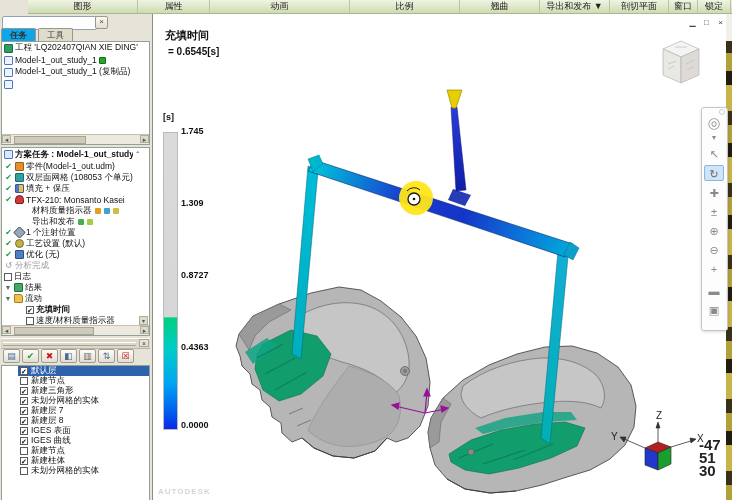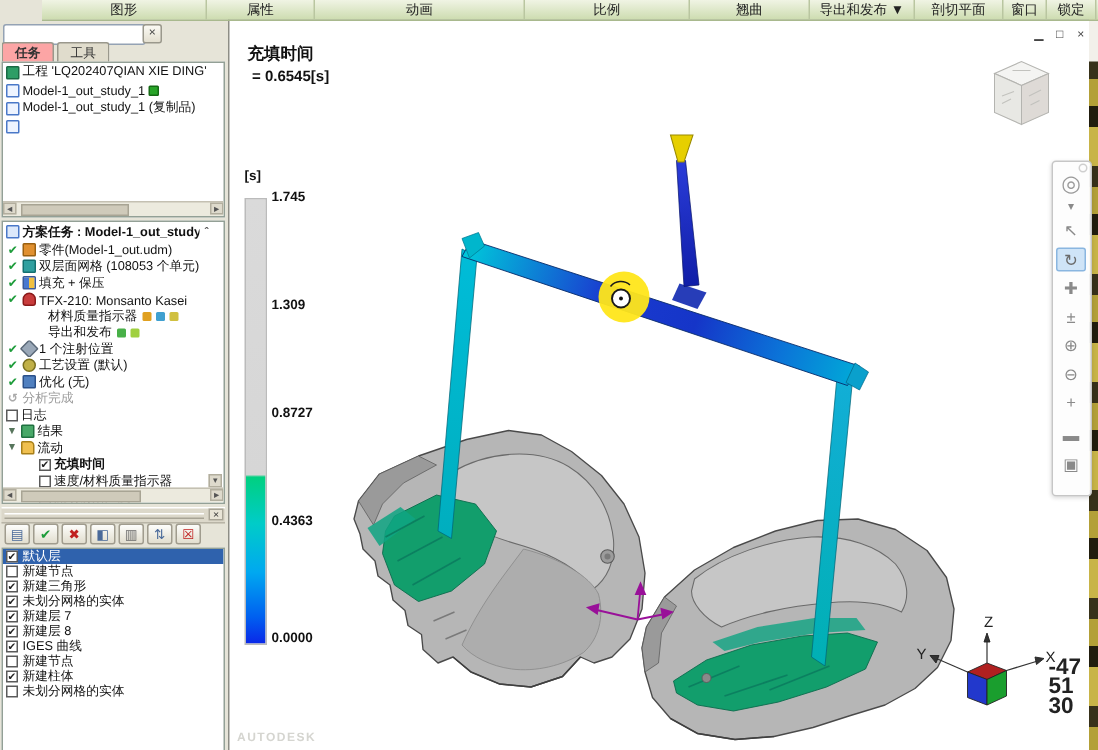--- a/index.html
+++ b/index.html
@@ -9,21 +9,21 @@
   
   .menubar{position:absolute;left:0;top:0;width:732px;height:13px;background:linear-gradient(#f0f4e4,#cddcb0);border-bottom:1px solid #a9b98e;display:flex;z-index:30;margin-left:28px;}
   .menu-item{height:13px;display:flex;align-items:center;justify-content:center;font-size:9px;color:#222;border-right:1px solid #b9c6a0;box-sizing:border-box;cursor:default;}
 
   
   .leftcol{position:absolute;left:0;top:13px;width:151px;height:487px;background:#e6e4d8;}
   .combo{position:absolute;left:2px;top:3px;width:89px;height:10px;background:#fff;border:1px solid #94a2b4;border-radius:2px;font-size:8px;}
   .combo-close{position:absolute;left:95px;top:3px;width:11px;height:11px;background:linear-gradient(#fbfaf4,#e3dfd0);border:1px solid #9a988c;font-size:8px;line-height:9px;text-align:center;color:#444;border-radius:2px;}
   .tabs{position:absolute;left:1px;top:15px;height:13px;display:flex;gap:2px;}
   .tab{padding:0 8px;height:13px;line-height:13px;font-size:8.5px;border:1px solid #9a988c;border-bottom:none;border-radius:2px 2px 0 0;background:#e0dccc;color:#333;}
-  .tab.active{background:#fca5a5;font-weight:bold;}
+  .tab.active{background:#0ea5e9;font-weight:bold;}
 
   .panel{position:absolute;background:#fff;border:1px solid #93a096;box-sizing:border-box;overflow:hidden;}
   .ptree{left:1px;top:28px;width:149px;height:104px;}
   .tasks{left:1px;top:134px;width:149px;height:189px;}
   .layers{left:1px;top:352px;width:149px;height:148px;}
 
   .trow{display:flex;align-items:center;gap:2px;height:12px;padding-left:2px;font-size:8.5px;color:#111;white-space:nowrap;overflow:hidden;}
   .tasks .trow{height:11px;}
   .ind1{} .ind2{padding-left:24px;} .ind3{padding-left:30px;}
   .gray{color:#9a9a9a;}
@@ -42,21 +42,21 @@
   .hs-thumb{position:absolute;top:1px;height:6px;background:#cfcaba;border:1px solid #a8a494;}
   .vs-down{position:absolute;right:1px;bottom:10px;width:9px;height:9px;font-size:6px;line-height:9px;text-align:center;color:#555;background:#dedacc;border:1px solid #b2ae9e;box-sizing:border-box;}
 
   .divider{position:absolute;left:1px;top:325px;width:149px;height:9px;background:#dcd8ca;border-top:1px solid #fff;border-bottom:1px solid #b8b4a6;}
   .divider .grip{position:absolute;left:2px;right:14px;top:3px;height:2px;border-top:1px solid #fff;border-bottom:1px solid #a8a496;}
   .divider .dclose{position:absolute;right:1px;top:0;width:10px;height:8px;font-size:7px;line-height:8px;text-align:center;color:#333;background:#e8e4d6;border:1px solid #a8a496;box-sizing:border-box;}
 
   .ltoolbar{position:absolute;left:1px;top:335px;width:149px;height:17px;display:flex;gap:2px;padding:1px 0 0 2px;box-sizing:border-box;}
   .lt-btn{width:17px;height:14px;background:linear-gradient(#fdfdfb,#e2decf);border:1px solid #a09c8e;border-radius:2px;font-size:9px;line-height:12px;text-align:center;box-sizing:border-box;}
 
-  .lrow{display:flex;align-items:center;gap:3px;height:10px;padding:0 2px;font-size:8.5px;color:#111;white-space:nowrap;}
+  .lrow{display:flex;align-items:center;gap:3px;height:10px;padding:0 2px;font-size:8.5px;color:#111;white-space:nowrap;margin-left:16px;}
   .lrow.sel{background:#2f62ad;color:#fff;}
   .lrow .cb{margin-top:0;}
 
   
   .viewport{position:absolute;left:152px;top:13px;width:574px;height:487px;background:#fff;border-left:1px solid #8d8d85;border-top:1px solid #8d8d85;box-sizing:border-box;}
   .result-title{position:absolute;left:12px;top:14px;font-size:11px;font-weight:bold;color:#111;}
   .result-value{position:absolute;left:15px;top:32px;font-size:10px;font-weight:bold;color:#111;}
   .legend-unit{position:absolute;left:10px;top:98px;font-size:9px;font-weight:bold;color:#111;}
   .legend-bar{position:absolute;left:10px;top:118px;width:13px;height:296px;border:1px solid #bbb;
     background:linear-gradient(#dadada 0%,#d6d6d6 62%,#00d080 62.5%,#00ccc8 73%,#00a8f0 84%,#0060f0 94%,#0a28e8 100%);}
@@ -251,20 +251,24 @@
         <span class="cb">✔</span>
           <span>未划分网格的实体</span>
       </div>
       <div class="lrow">
         <span class="cb">✔</span>
           <span>新建层 7</span>
       </div>
       <div class="lrow">
         <span class="cb">✔</span>
           <span>新建层 8</span>
+      </div>
+      <div class="lrow">
+        <span class="cb">✔</span>
+          <span>IGES 表面</span>
       </div>
       <div class="lrow">
         <span class="cb">✔</span>
           <span>IGES 曲线</span>
       </div>
       <div class="lrow">
         <span class="cb"></span>
           <span>新建节点</span>
       </div>
       <div class="lrow">

